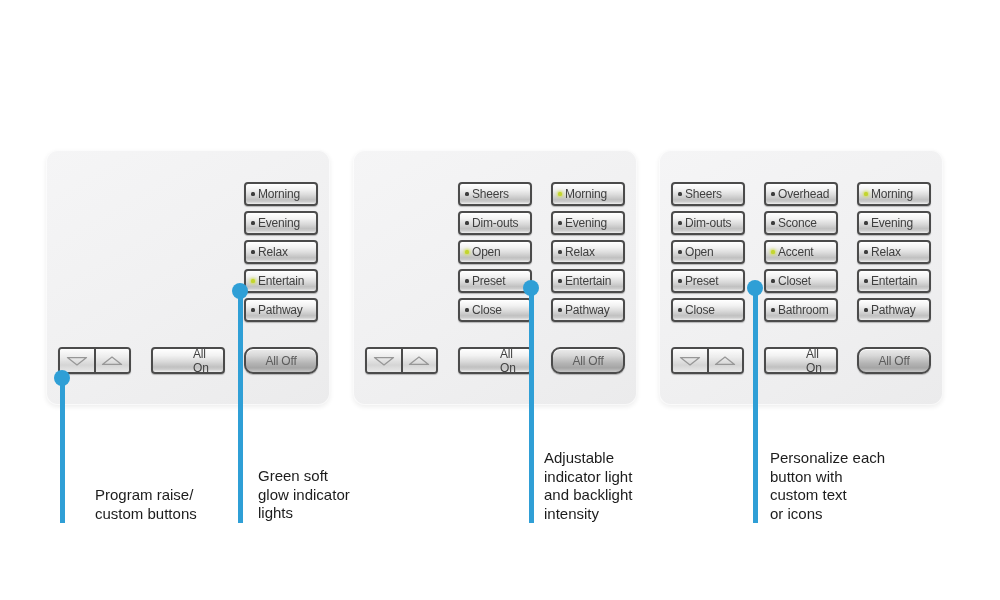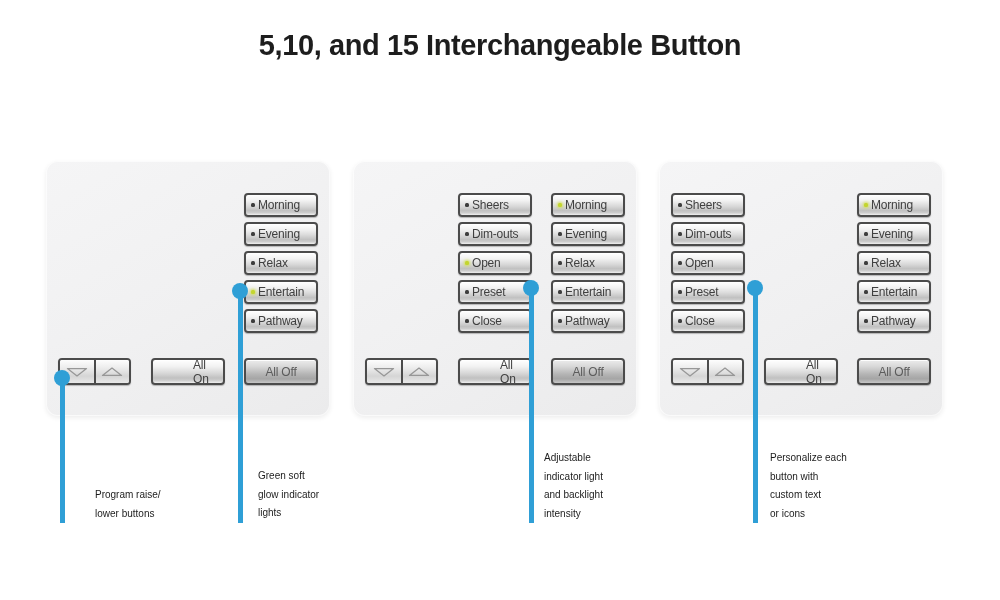--- a/index.html
+++ b/index.html
@@ -7,21 +7,21 @@
     position:relative;width:1000px;height:600px;background:#ffffff;overflow:hidden;
     font-family:"Liberation Sans", sans-serif;
   }
   
   #title{
     position:absolute;left:0;right:0;top:28px;text-align:center;
     font-size:29px;line-height:34px;font-weight:bold;color:#1d1d1d;letter-spacing:-0.4px;
   }
   
   .keypad{
-    position:absolute;top:161px;width:284px;height:255px;border-radius:12px;
+    position:absolute;top:150px;width:284px;height:255px;border-radius:12px;
     background:linear-gradient(150deg,#f5f5f6 0%,#f0f0f1 55%,#ebebec 100%);
     box-shadow:0 2px 5px rgba(0,0,0,0.07), inset 0 0 0 1px rgba(255,255,255,0.65);
   }
   #kp0{left:46px;} #kp1{left:353px;} #kp2{left:659px;}
   .col{position:absolute;top:32px;width:74px;}
   .col-left{left:12px;} .col-mid{left:105px;} .col-right{left:198px;}
   .btn{
     box-sizing:border-box;border:2px solid #4b4b4b;border-radius:4px;
     background:linear-gradient(180deg,#ffffff 0%,#f2f2f2 28%,#dadada 55%,#c1c1c1 78%,#cccccc 88%,#efefef 100%);
     box-shadow:0 1px 1px rgba(0,0,0,0.25), inset 0 1px 0 rgba(255,255,255,0.9);
@@ -43,38 +43,39 @@
   }
   .rl-half.lower{border-right:2px solid #4b4b4b;}
   .all-btn{
     width:74px;display:flex;align-items:center;justify-content:center;
     font-size:12px;color:#424242;letter-spacing:-0.2px;
   }
   .all-on{left:105px;padding-left:40px;}
   .all-off{
     left:198px;color:#5c5c5c;
     background:linear-gradient(180deg,#ececec 0%,#d8d8d8 28%,#b4b4b4 62%,#a5a5a5 82%,#c6c6c6 100%);
+    border-radius:9px;
   }
   
   .co-dot{position:absolute;width:16px;height:16px;border-radius:50%;background:var(--blue,#2f9fd6);z-index:5;}
   .d0{left:54px;top:370px;} .d1{left:232px;top:283px;} .d2{left:523px;top:280px;} .d3{left:747px;top:280px;}
   .co-line{position:absolute;width:5px;background:var(--blue,#2f9fd6);z-index:4;}
   .l0{left:60px;top:378px;height:145px;}
   .l1{left:238px;top:291px;height:232px;}
   .l2{left:529px;top:288px;height:235px;}
   .l3{left:753px;top:288px;height:235px;}
-  .co-label{position:absolute;font-size:10px;line-height:18.5px;color:#1c1c1c;}
+  .co-label{position:absolute;font-size:15px;line-height:18.5px;color:#1c1c1c;}
   .c0{left:95px;top:486px;} .c1{left:258px;top:467px;} .c2{left:544px;top:449px;} .c3{left:770px;top:449px;}
 </style>
 </head>
 <body>
 
 <div id="canvas">
   <div id="title">
-    <span>5,10, and 15 Interchangeable Button</span><br>
+    <br>
   </div>
   <div id="keypads">
       <div class="keypad" id="kp0">
         <div class="col col-right">
           <div class="btn scene-btn">
             <div class="ind ind-dark" style="display: inline-block;"></div>
             <div class="btn-label">Morning</div>
           </div>
           <div class="btn scene-btn">
             <div class="ind ind-dark" style="display: inline-block;"></div>
@@ -182,20 +183,42 @@
             <div class="ind ind-dark" style="display: inline-block;"></div>
             <div class="btn-label">Open</div>
           </div>
           <div class="btn scene-btn">
             <div class="ind ind-dark" style="display: inline-block;"></div>
             <div class="btn-label">Preset</div>
           </div>
           <div class="btn scene-btn">
             <div class="ind ind-dark" style="display: inline-block;"></div>
             <div class="btn-label">Close</div>
+          </div>
+        </div>
+        <div class="col col-mid">
+          <div class="btn scene-btn">
+            <div class="ind ind-dark" style="display: inline-block;"></div>
+            <div class="btn-label">Overhead</div>
+          </div>
+          <div class="btn scene-btn">
+            <div class="ind ind-dark" style="display: inline-block;"></div>
+            <div class="btn-label">Sconce</div>
+          </div>
+          <div class="btn scene-btn">
+            <div class="ind ind-green" style="display: inline-block;"></div>
+            <div class="btn-label">Accent</div>
+          </div>
+          <div class="btn scene-btn">
+            <div class="ind ind-dark" style="display: inline-block;"></div>
+            <div class="btn-label">Closet</div>
+          </div>
+          <div class="btn scene-btn">
+            <div class="ind ind-dark" style="display: inline-block;"></div>
+            <div class="btn-label">Bathroom</div>
           </div>
         </div>
         <div class="col col-right">
           <div class="btn scene-btn">
             <div class="ind ind-green" style="display: inline-block;"></div>
             <div class="btn-label">Morning</div>
           </div>
           <div class="btn scene-btn">
             <div class="ind ind-dark" style="display: inline-block;"></div>
             <div class="btn-label">Evening</div>
@@ -227,21 +250,21 @@
         </div>
         <div class="btn bottom-btn all-btn all-on">All On</div>
         <div class="btn bottom-btn all-btn all-off">All Off</div>
       </div>
     </div>
   <div id="callouts">
       <div class="co-line l0"></div>
       <div class="co-dot d0"></div>
       <div class="co-label c0">
         <div>Program raise/</div>
-        <div>lower buttons</div>
+        <div>custom buttons</div>
       </div>
       <div class="co-line l1"></div>
       <div class="co-dot d1"></div>
       <div class="co-label c1">
         <div>Green soft</div>
         <div>glow indicator</div>
         <div>lights</div>
       </div>
       <div class="co-line l2"></div>
       <div class="co-dot d2"></div>

